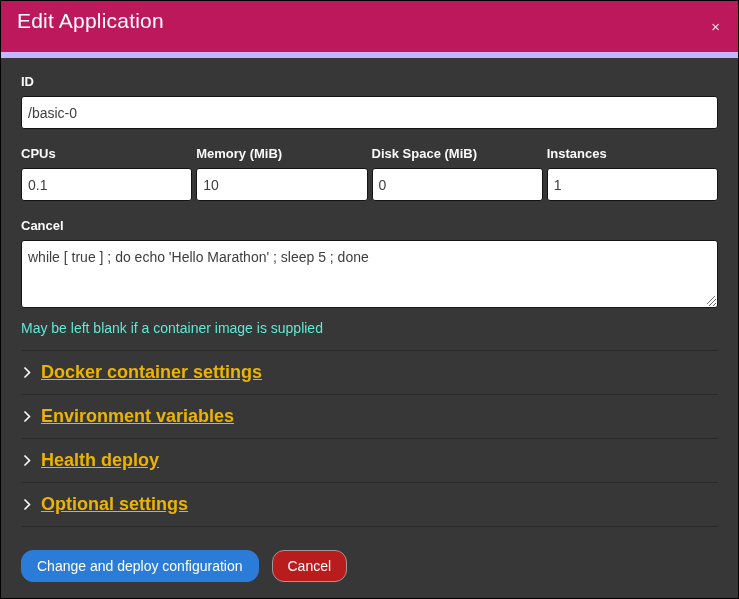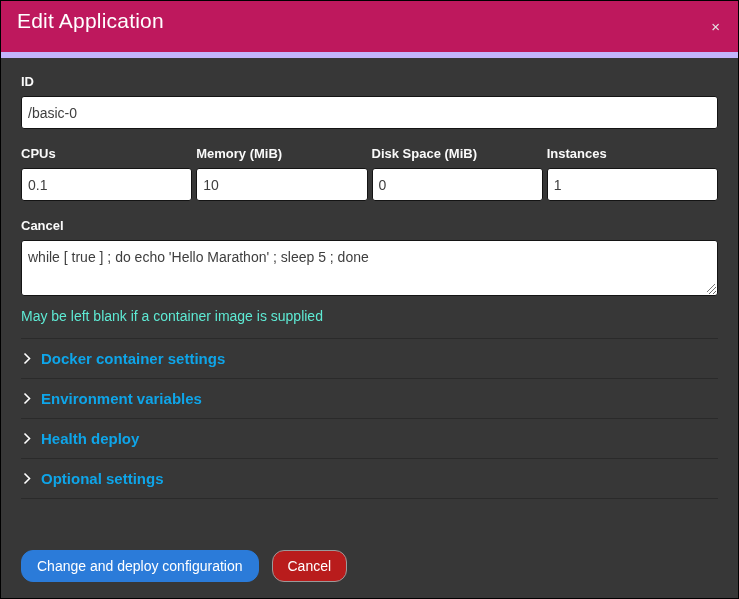--- a/index.html
+++ b/index.html
@@ -58,21 +58,21 @@
     border: 1px solid #141414;
     border-radius: 3px;
     padding: 7px 6px;
     font-size: 14px;
     color: #3e3e3e;
     font-family: "Liberation Sans", sans-serif;
     outline: none;
   }
   .text-input { height: 33px; }
   .text-area {
-    height: 56px;
+    height: 68px;
     resize: vertical;
     line-height: 1.35;
   }
   .textarea-wrap { position: relative; }
   .resize-grip {
     position: absolute;
     right: 2px; bottom: 3px;
     pointer-events: none;
   }
   .field-row {
@@ -100,23 +100,24 @@
     cursor: pointer;
   }
   .section-row .chev {
     width: 9px; height: 13px;
     margin-right: 9px;
     display: inline-flex;
     align-items: center;
     flex: 0 0 auto;
   }
   .section-label {
-    color: #0ea5e9;
-    font-size: 15px;
+    color: #eab308;
+    font-size: 18px;
     font-weight: 700;
+    text-decoration: underline;
   }
   
   .modal-footer {
     flex: 0 0 auto;
     padding: 16px 20px;
     display: flex;
     align-items: center;
     gap: 13px;
   }
   .btn {

